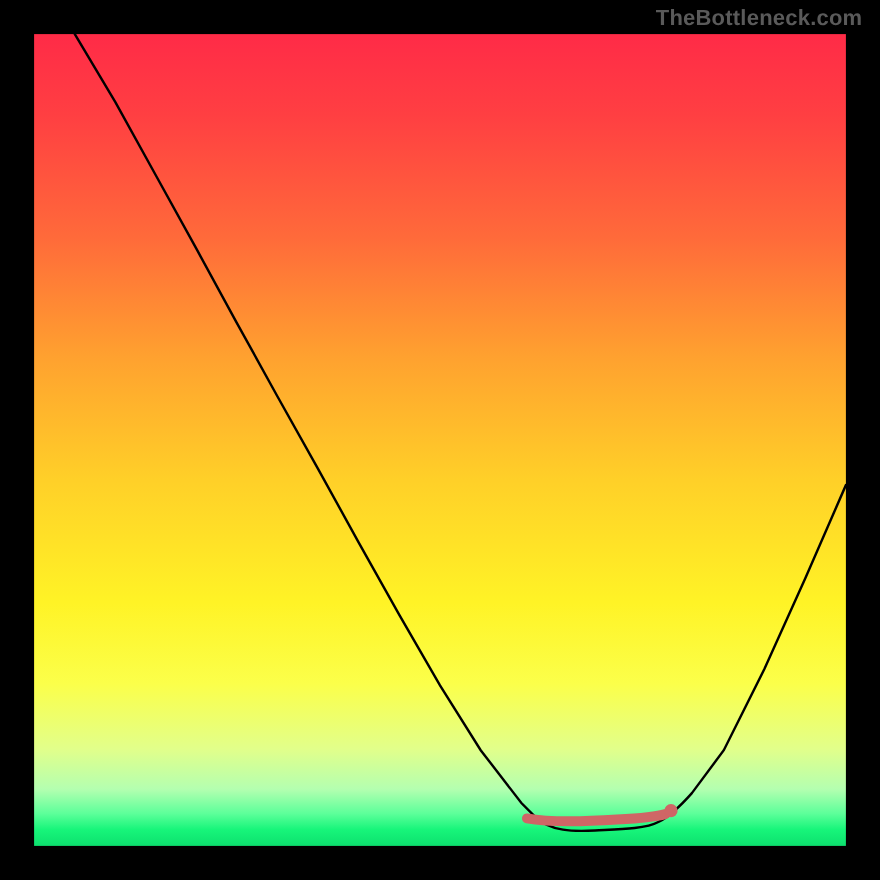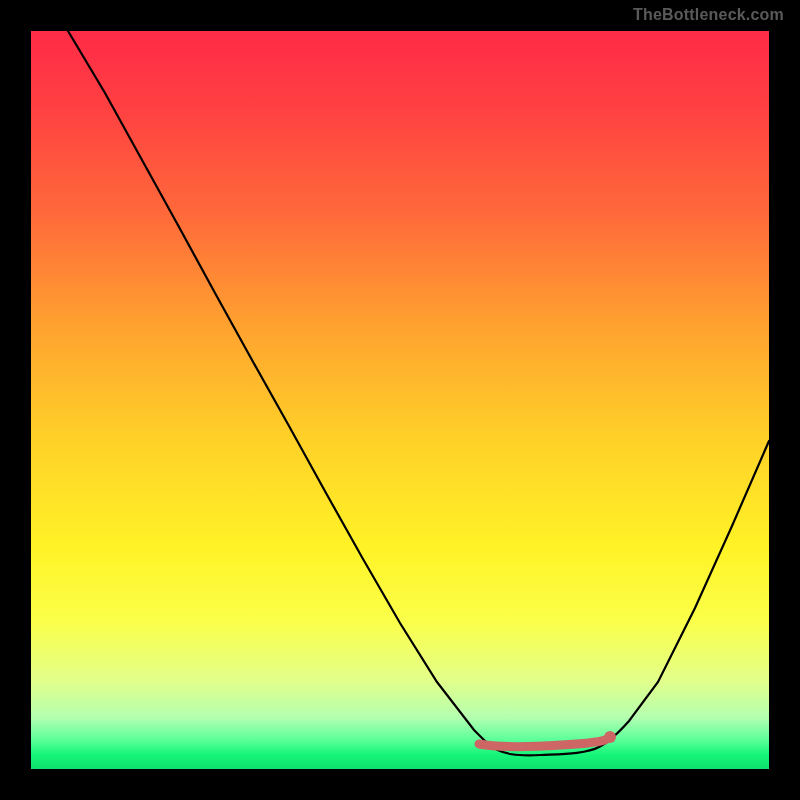--- a/index.html
+++ b/index.html
@@ -43,21 +43,21 @@
     left: 0;
     top: 0;
     width: 738px;
     height: 738px;
   }
   .attribution {
     position: absolute;
     top: 6px;
     right: 16px;
     font-family: Arial, Helvetica, sans-serif;
-    font-size: 16px;
+    font-size: 20px;
     font-weight: 600;
     color: #5a5a5a;
     letter-spacing: 0.2px;
   }
 </style>
 </head>
 <body>
 
 <div class="chart-container">
 

